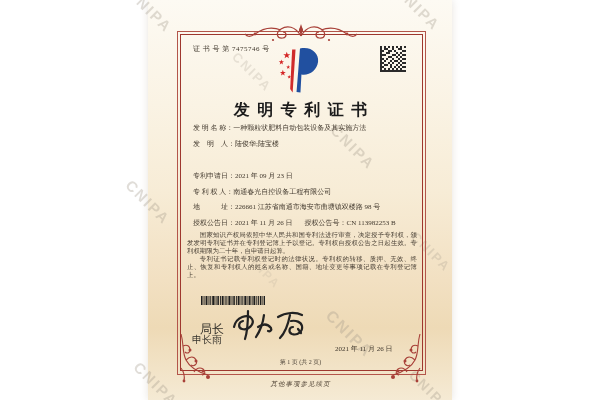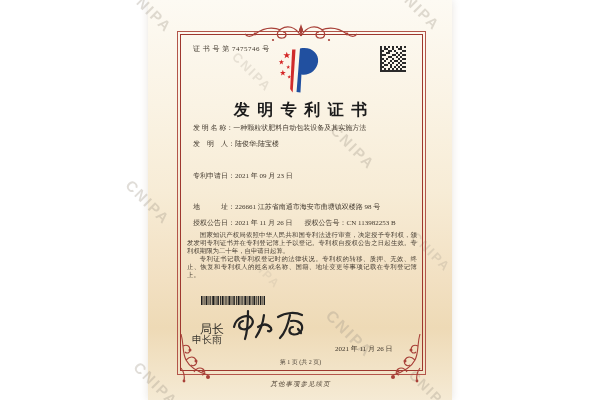--- a/index.html
+++ b/index.html
@@ -135,20 +135,23 @@
 
   <div class="row" style="top:123px">
     <span class="lbl">发 明 名 称：</span><span class="val">一种颗粒状肥料自动包装设备及其实施方法</span>
   </div>
   <div class="row" style="top:139px">
     <span class="lbl">发　明　人：</span><span class="val">陆俊华;陆宝楼</span>
   </div>
   <div class="row" style="top:171px">
     <span class="lbl">专利申请日：</span><span class="val">2021 年 09 月 23 日</span>
   </div>
+  <div class="row" style="top:187px">
+    <span class="lbl">专 利 权 人：</span><span class="val">南通春光自控设备工程有限公司</span>
+  </div>
   <div class="row" style="top:202px">
     <span class="lbl">地　　　址：</span><span class="val">226661 江苏省南通市海安市曲塘镇双楼路 98 号</span>
   </div>
   <div class="row" style="top:218px">
     <span class="lbl">授权公告日：</span><span class="val">2021 年 11 月 26 日</span><span class="lbl lbl2">授权公告号：</span><span class="val">CN 113982253 B</span>
   </div>
 
   <div class="legal">
     <p>国家知识产权局依照中华人民共和国专利法进行审查，决定授予专利权，颁发发明专利证书并在专利登记簿上予以登记。专利权自授权公告之日起生效。专利权期限为二十年，自申请日起算。</p>
     <p>专利证书记载专利权登记时的法律状况。专利权的转移、质押、无效、终止、恢复和专利权人的姓名或名称、国籍、地址变更等事项记载在专利登记簿上。</p>

